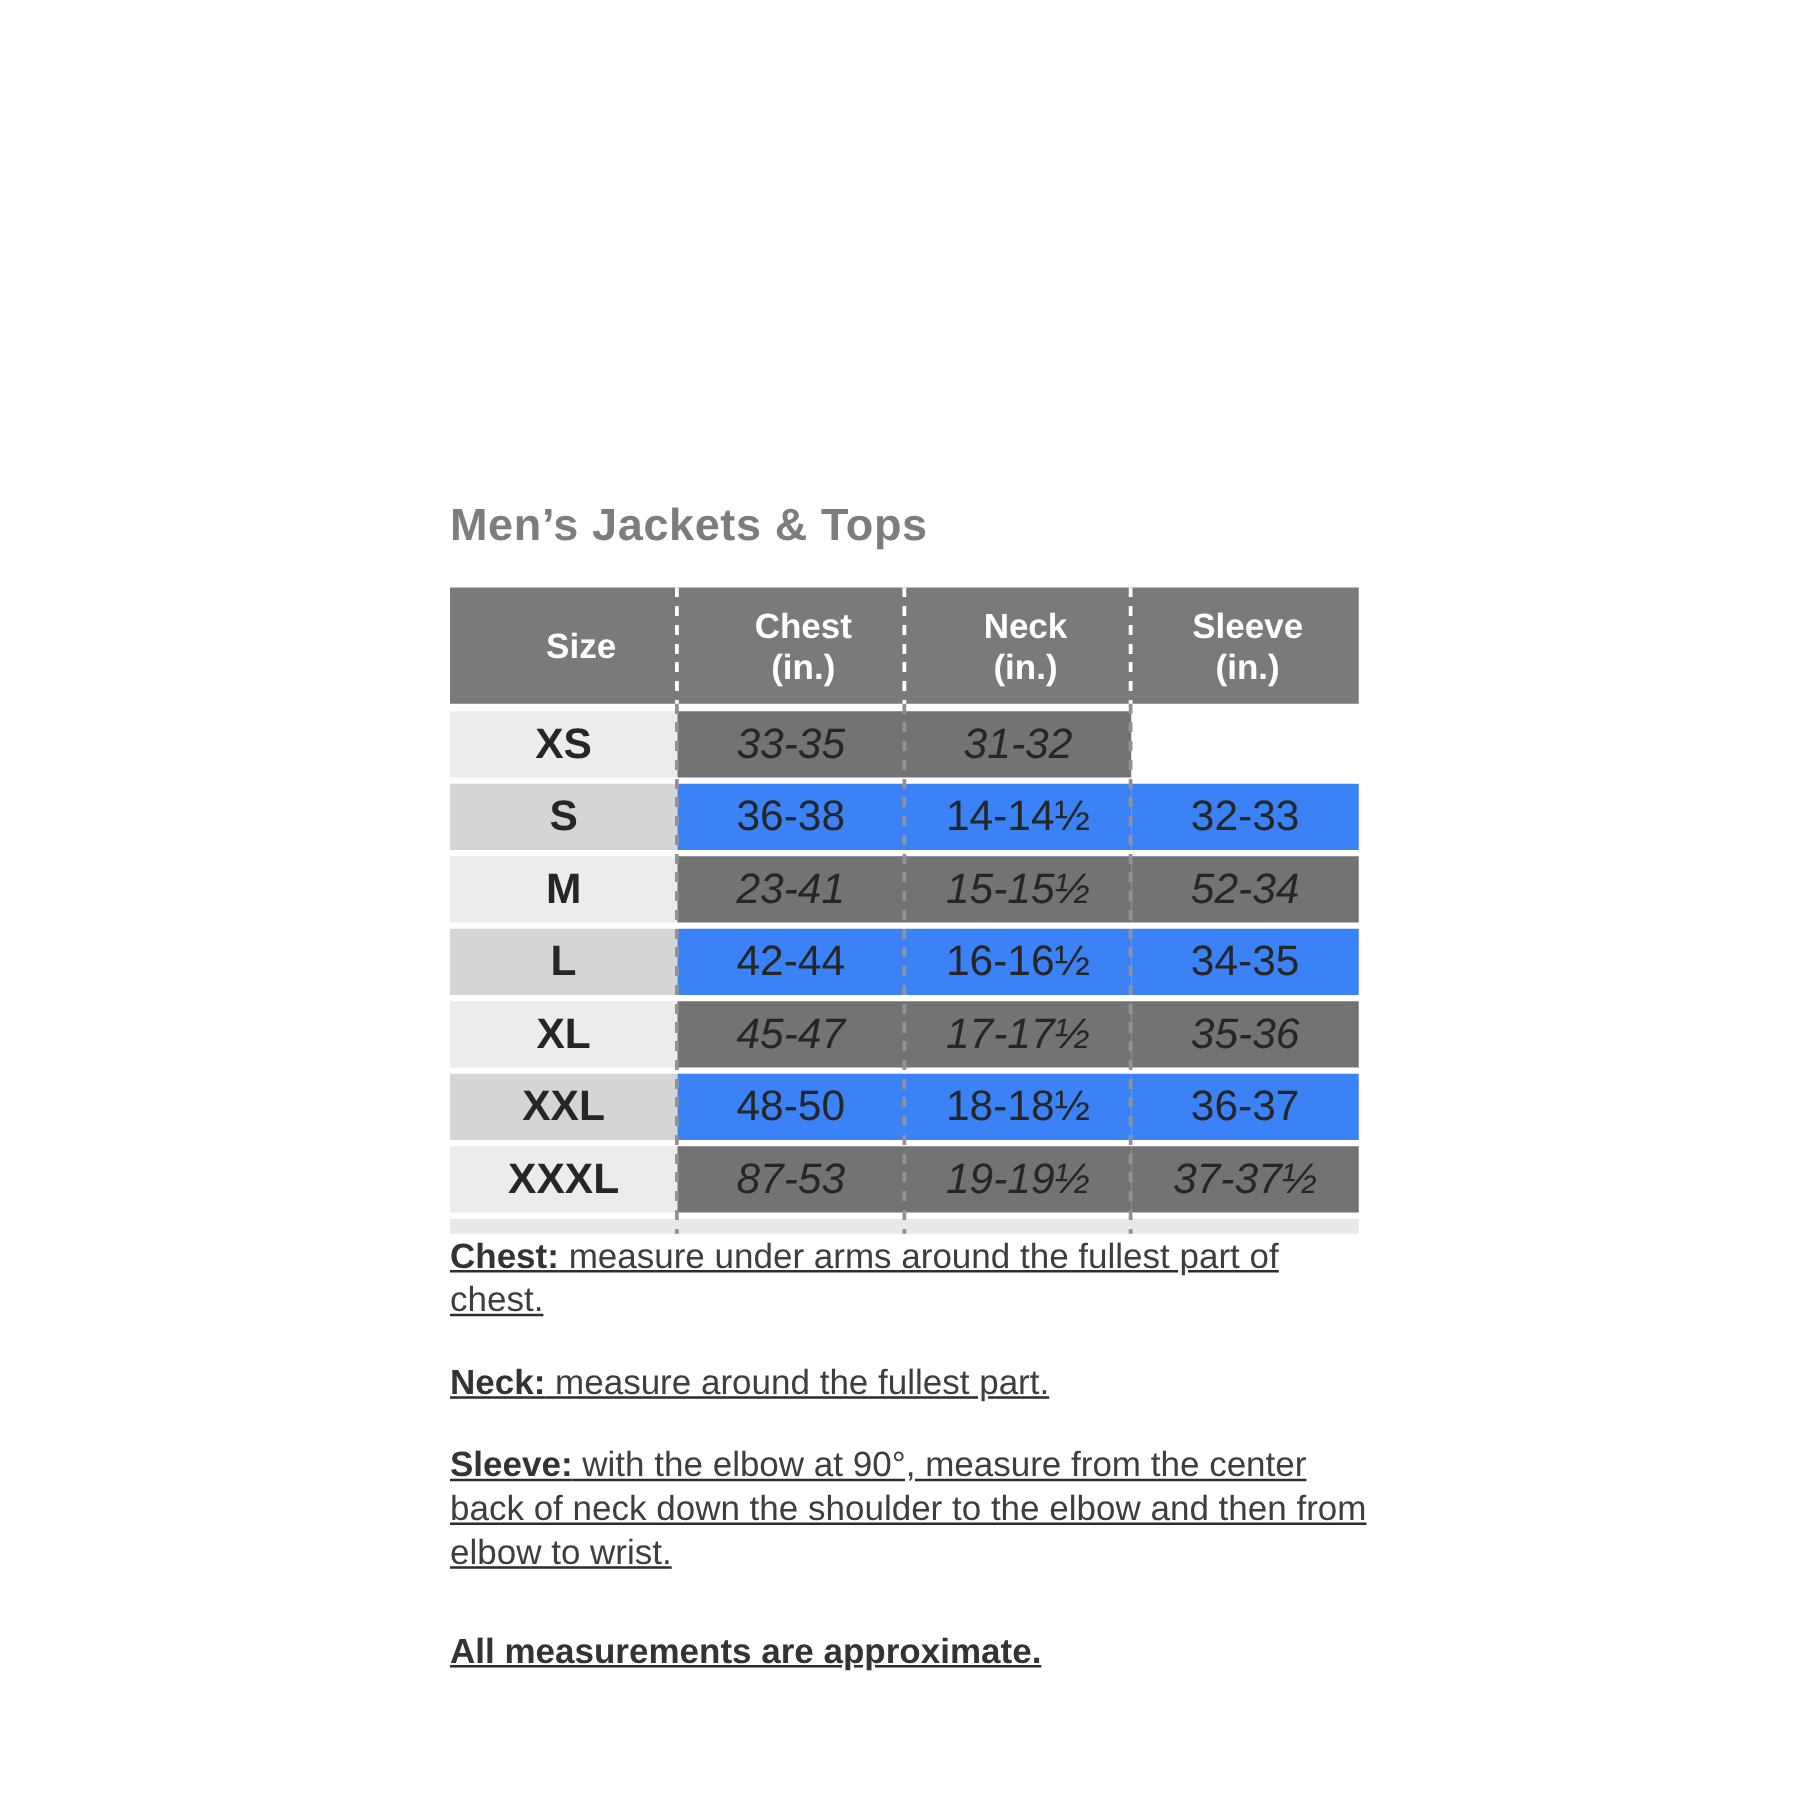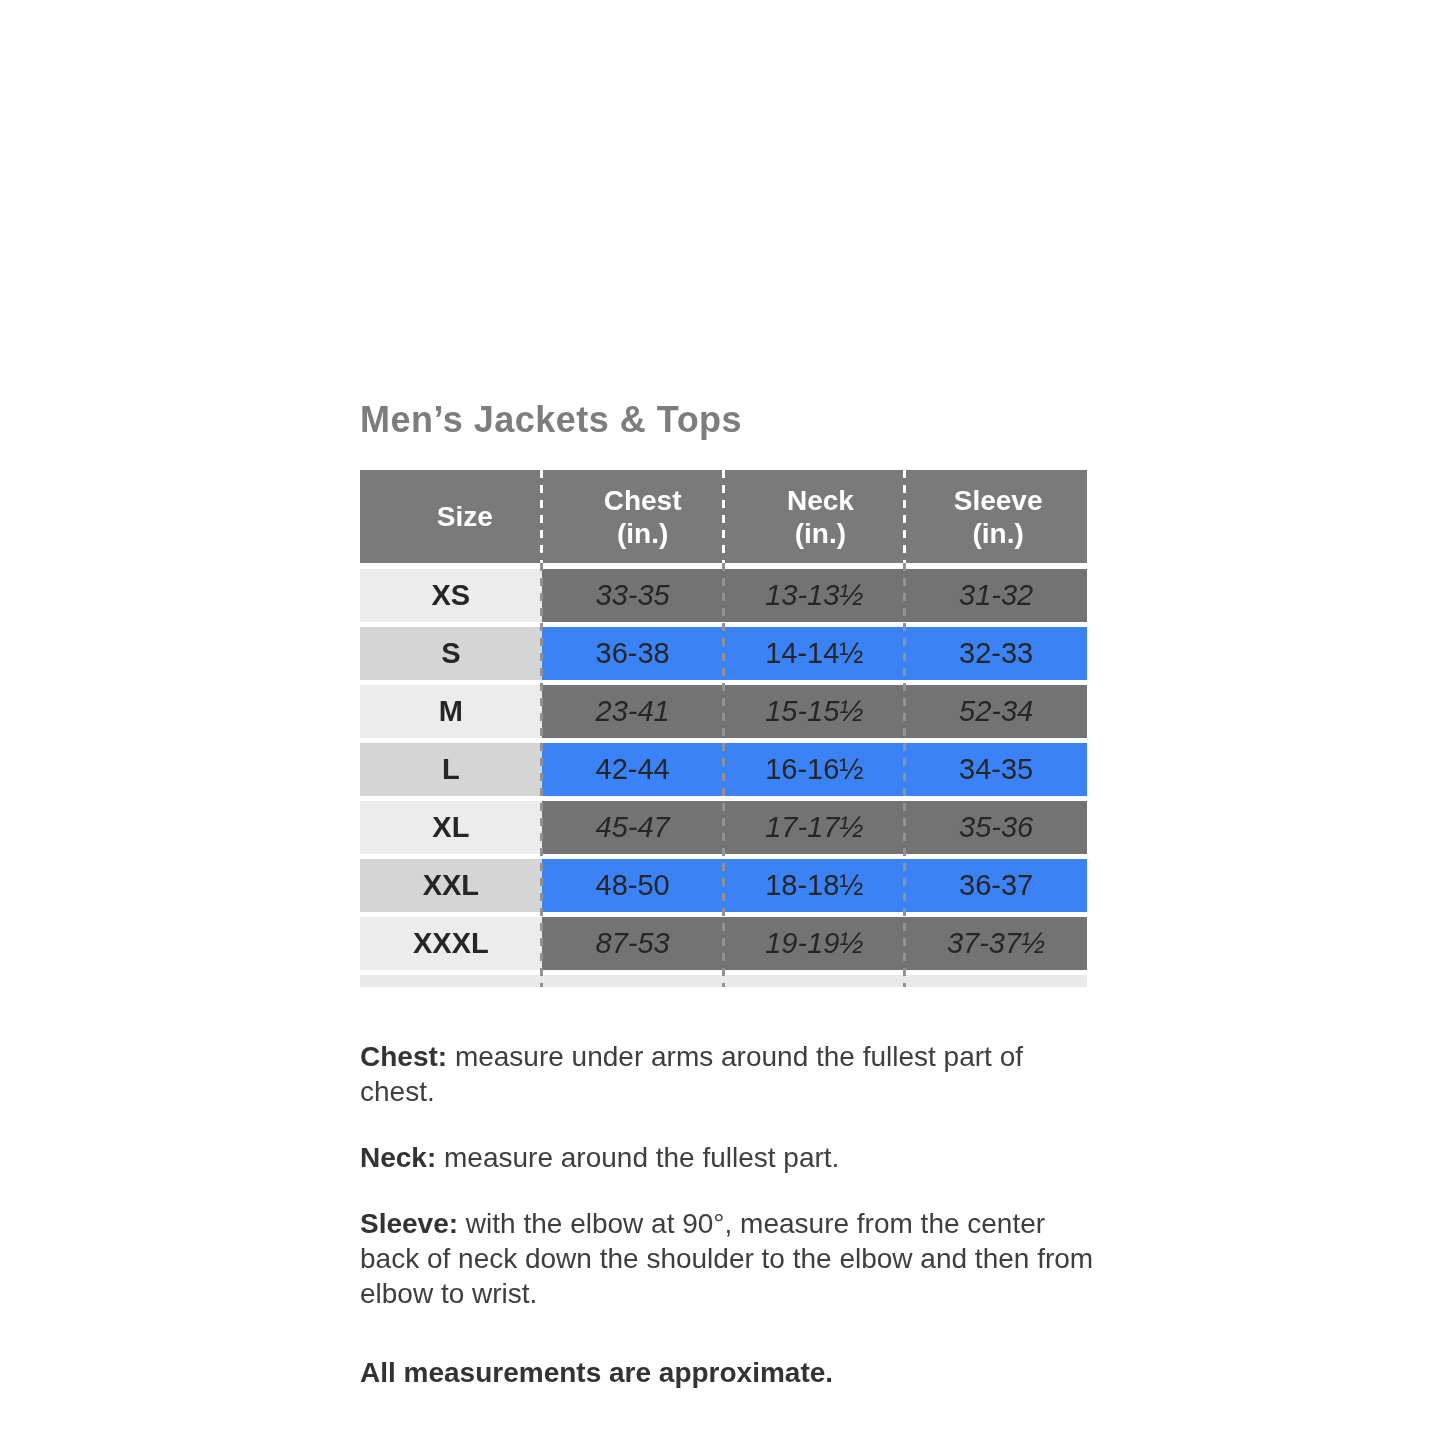--- a/index.html
+++ b/index.html
@@ -40,21 +40,21 @@
     color:#ffffff;font-weight:700;font-size:28px;line-height:33px;
   }
   .trow{
     display:grid;
     grid-template-columns:repeat(4,1fr);
     height:53px;
     margin-bottom:5px;
   }
   .trow .cell{
     display:flex;align-items:center;justify-content:center;
-    font-size:29px;color:#262626;
+    font-size:34px;color:#262626;
   }
   .trow .cell.size{font-weight:700;}
   .trow.odd  .cell.size{background:#ececec;}
   .trow.odd  .cell.val {background:#737373;font-style:italic;}
   .trow.even .cell.size{background:#d5d5d5;}
   .trow.even .cell.val {background:#3b82f6;}
   .tfoot-strip{
     height:12px;
     background:#e9e9e9;
     margin-top:1px;
@@ -66,21 +66,21 @@
     background:repeating-linear-gradient(to bottom,#ffffff 0 8px,rgba(255,255,255,0) 8px 15px);
   }
   .sep-body{
     top:93px;bottom:0;
     background:repeating-linear-gradient(to bottom,#929292 0 8px,rgba(255,255,255,0) 8px 15px);
   }
   .sep.c1{left:calc(25% - 2px);}
   .sep.c2{left:calc(50% - 2px);}
   .sep.c3{left:calc(75% - 2px);}
   
-  .notes{margin-top:52px;width:735px;}
+  .notes{width:735px;text-decoration:underline;}
   .note{
     font-size:28px;line-height:35px;color:#3e3e3e;
     margin:0 0 31px 0;
   }
   .note b{color:#333333;}
   .footnote{
     font-size:28px;line-height:35px;
     font-weight:700;color:#333333;
     margin-top:44px;
   }
@@ -111,21 +111,20 @@
         <div class="hcell">
           <span>Sleeve</span>
           <span>(in.)</span>
         </div>
       </div>
 
       <div>
   <div class="trow odd">
     <div class="cell size">XS</div>
     <div class="cell val">33-35</div>
-    <div class="cell val">13-13½</div>
     <div class="cell val">31-32</div>
   </div>
 
   <div class="trow even">
     <div class="cell size">S</div>
     <div class="cell val">36-38</div>
     <div class="cell val">14-14½</div>
     <div class="cell val">32-33</div>
   </div>
 

